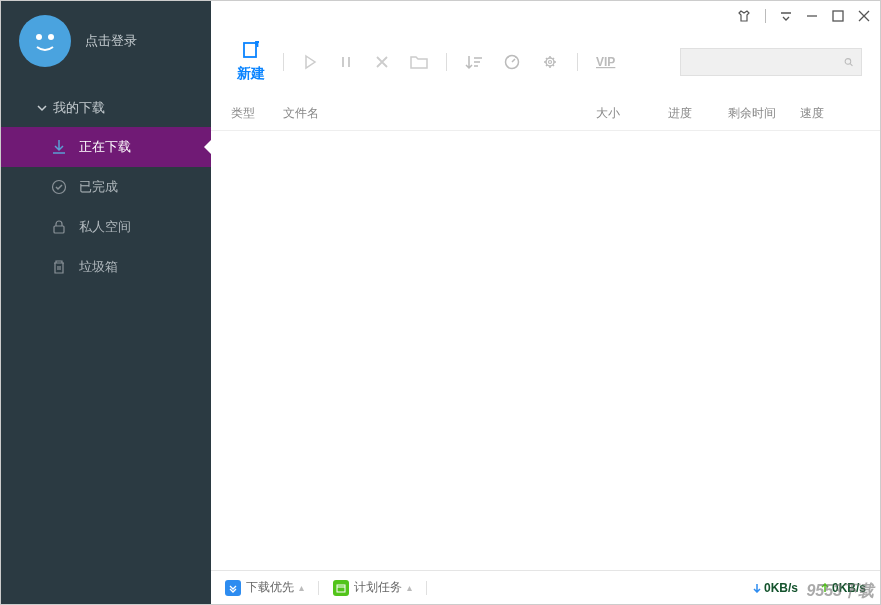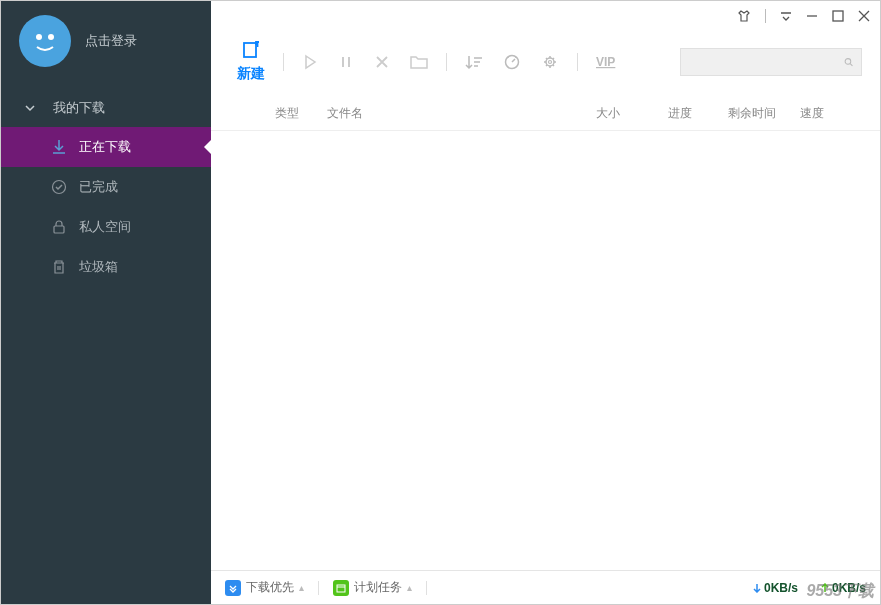--- a/index.html
+++ b/index.html
@@ -3,21 +3,21 @@
   <meta charset="utf-8">
   <style>
     * { margin: 0; padding: 0; box-sizing: border-box; font-family: "Microsoft YaHei", Arial, sans-serif; }
     body { width: 881px; height: 605px; display: flex; border: 1px solid #ccc; overflow: hidden; position: relative; }
     
     .sidebar { width: 210px; background: #2b3a42; color: #b0b8bd; display: flex; flex-direction: column; }
     .profile { display: flex; align-items: center; padding: 14px 18px 22px; gap: 14px; }
     .avatar { width: 52px; height: 52px; border-radius: 50%; background: #4aa3df; display: flex; align-items: center; justify-content: center; }
     .login-text { font-size: 13px; color: #c6cdd1; cursor: pointer; }
     
-    .nav-header { display: flex; align-items: center; padding: 10px 24px; font-size: 13px; color: #c6cdd1; gap: 18px; cursor: pointer; }
+    .nav-header { display: flex; align-items: center; padding: 10px 36px; font-size: 13px; color: #c6cdd1; gap: 6px; cursor: pointer; }
     .nav-item { display: flex; align-items: center; padding: 11px 24px 11px 50px; font-size: 13px; gap: 12px; cursor: pointer; position: relative; }
     .nav-item.active { background: #701a75; color: #fff; }
     .nav-item.active::after { content: ''; position: absolute; right: -1px; top: 50%; transform: translateY(-50%); width: 0; height: 0; border-top: 8px solid transparent; border-bottom: 8px solid transparent; border-right: 8px solid #fff; }
     
     .sidebar-footer { margin-top: auto; padding: 14px 22px; display: flex; align-items: center; gap: 10px; font-size: 13px; cursor: pointer; border-top: 1px solid #354048; }
     
     .main { flex: 1; background: #fff; display: flex; flex-direction: column; }
     
     .titlebar { height: 30px; display: flex; justify-content: flex-end; align-items: center; padding: 0 10px; gap: 14px; }
     .tb-icon { color: #666; cursor: pointer; }
@@ -26,21 +26,21 @@
     .toolbar { display: flex; align-items: center; padding: 6px 18px 10px; gap: 4px; }
     .tool-btn { display: flex; align-items: center; gap: 6px; padding: 4px 8px; cursor: pointer; flex-direction: column; }
     .tool-btn.primary { color: #0a84ff; font-size: 14px; font-weight: bold; }
     .tool-sep { width: 1px; height: 18px; background: #ddd; margin: 0 6px; }
     .tool-icon { color: #bbb; }
     
     .search-box { margin-left: auto; width: 182px; height: 28px; background: #f0f0f0; border: 1px solid #e0e0e0; display: flex; align-items: center; padding: 0 8px; }
     .search-box input { flex: 1; border: none; background: transparent; outline: none; font-size: 12px; }
     
     .columns { display: flex; padding: 8px 20px; border-bottom: 1px solid #eee; font-size: 12px; color: #888; }
-    .col-type { width: 52px; margin-left: 44px; }
+    .col-type { width: 52px; }
     .col-name { flex: 1; }
     .col-size { width: 72px; }
     .col-progress { width: 60px; }
     .col-remain { width: 72px; }
     .col-speed { width: 60px; }
     
     .content { flex: 1; background: #fff; }
     
     .statusbar { height: 34px; border-top: 1px solid #e5e5e5; display: flex; align-items: center; padding: 0 14px; font-size: 12px; color: #666; gap: 8px; }
     .status-badge { width: 16px; height: 16px; border-radius: 3px; display: inline-flex; align-items: center; justify-content: center; color: #fff; font-size: 10px; }

